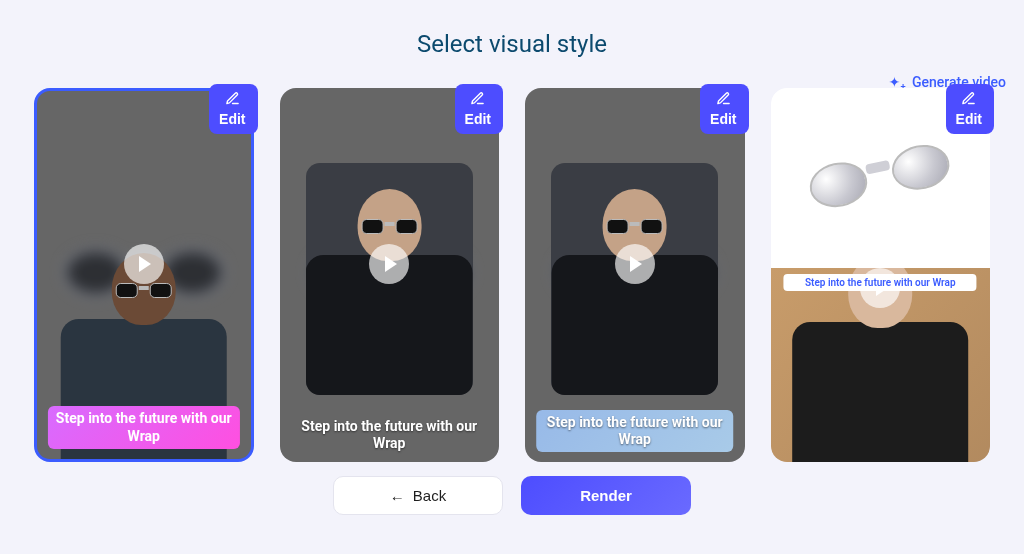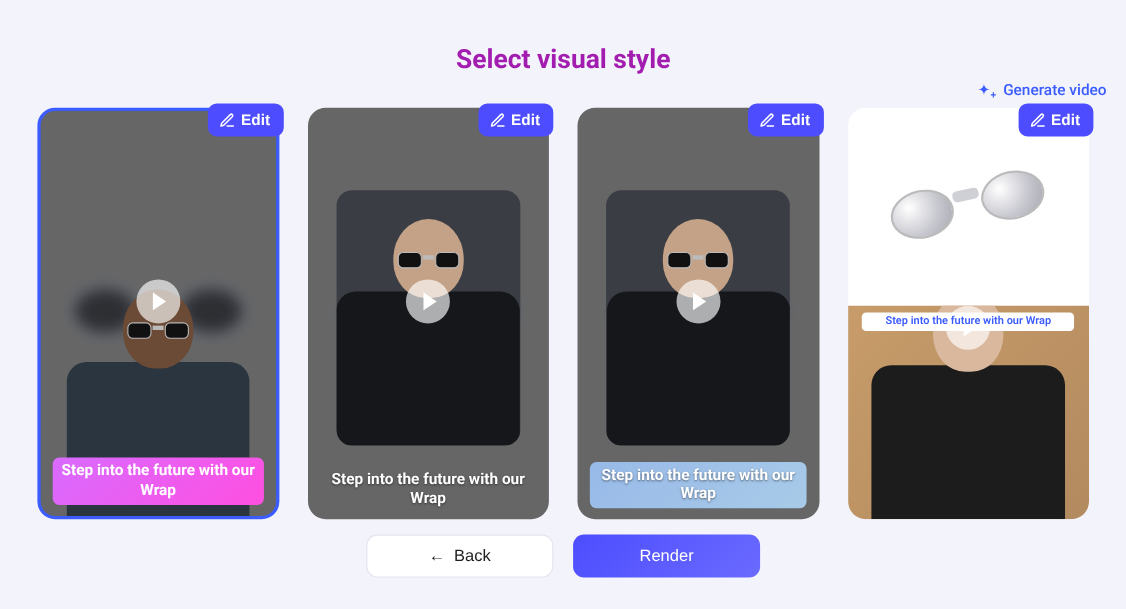--- a/index.html
+++ b/index.html
@@ -10,23 +10,22 @@
       height: 554px;
       overflow: hidden;
       position: relative;
     }
     .header {
       text-align: center;
       padding: 30px 0 4px;
     }
     .title {
       font-size: 24px;
-      font-weight: 700;
-      color: #a21caf;
-      margin-top: 10px;
+      font-weight: 400;
+      color: #0c4a6e;
     }
     .info-badge {
       display: inline-block;
       background: #ff7a1f;
       color: #fff;
       font-size: 12px;
       padding: 5px 14px;
       border-radius: 14px;
       margin-top: 12px;
     }
@@ -77,20 +76,21 @@
       font-size: 14px;
       font-weight: 600;
       border: none;
       border-radius: 8px;
       padding: 7px 12px 7px 10px;
       display: flex;
       gap: 5px;
       align-items: center;
       cursor: pointer;
       z-index: 5;
+      flex-direction: column;
     }
     .edit-icon { width: 15px; height: 15px; }
     .bg-blur {
       position: absolute; inset: 0;
       display: flex; align-items: center; justify-content: center;
       filter: blur(6px);
       transform: scale(1.15);
       opacity: 0.7;
     }
     .person-layer {
@@ -201,21 +201,21 @@
     }
     .btn-back {
       background: #fff;
       color: #1e1e1e;
       border: 1px solid #e4e4ee;
     }
     .btn-render {
       background: linear-gradient(135deg, #4d4dff, #6a6aff);
       color: #fff;
       border: none;
-      font-weight: 400;
+      font-weight: 700;
     }
     .sunglass-shape {
       position: relative;
       width: 150px; height: 60px;
     }
     .lens {
       position: absolute;
       width: 58px; height: 44px;
       background: #15181e;
       border-radius: 50%;

